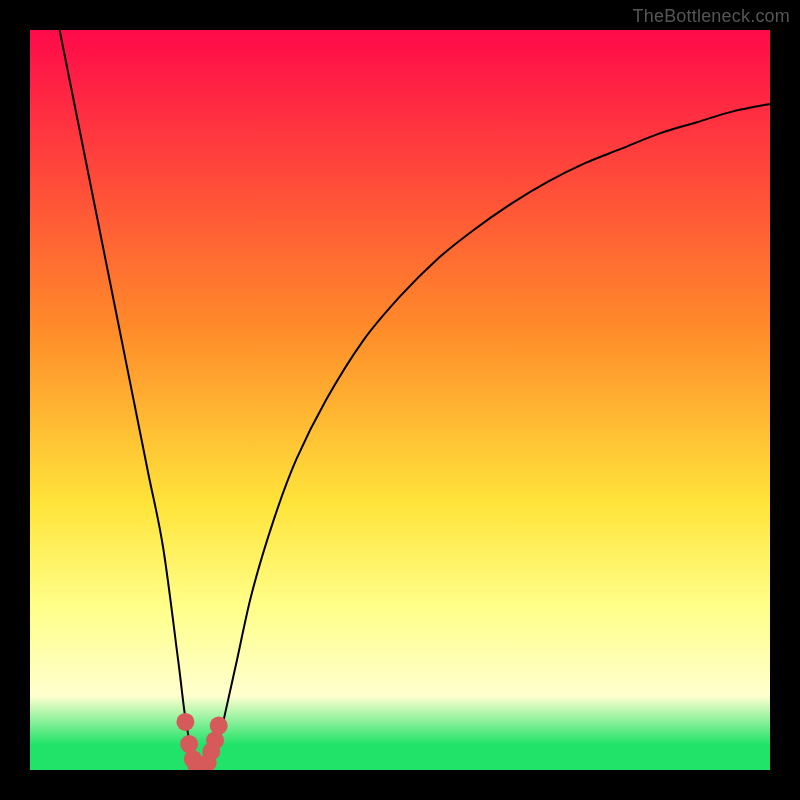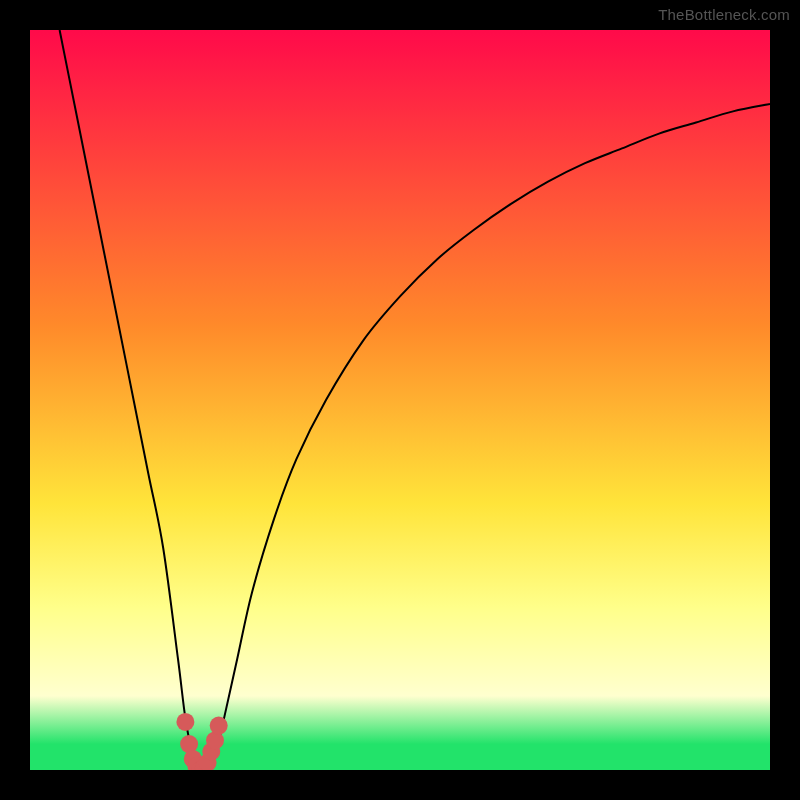--- a/index.html
+++ b/index.html
@@ -39,21 +39,21 @@
     top: 0;
     width: 100%;
     height: 100%;
   }
   .attribution {
     position: absolute;
     top: 6px;
     right: 10px;
     color: #555;
     font-family: Arial, Helvetica, sans-serif;
-    font-size: 15px;
+    font-size: 18px;
     letter-spacing: 0.2px;
     user-select: none;
   }
 </style>
 </head>
 <body>
 
 <div class="frame">
   <div class="plot">
     <svg class="gradient" viewBox="0 0 740 740" preserveAspectRatio="none">

